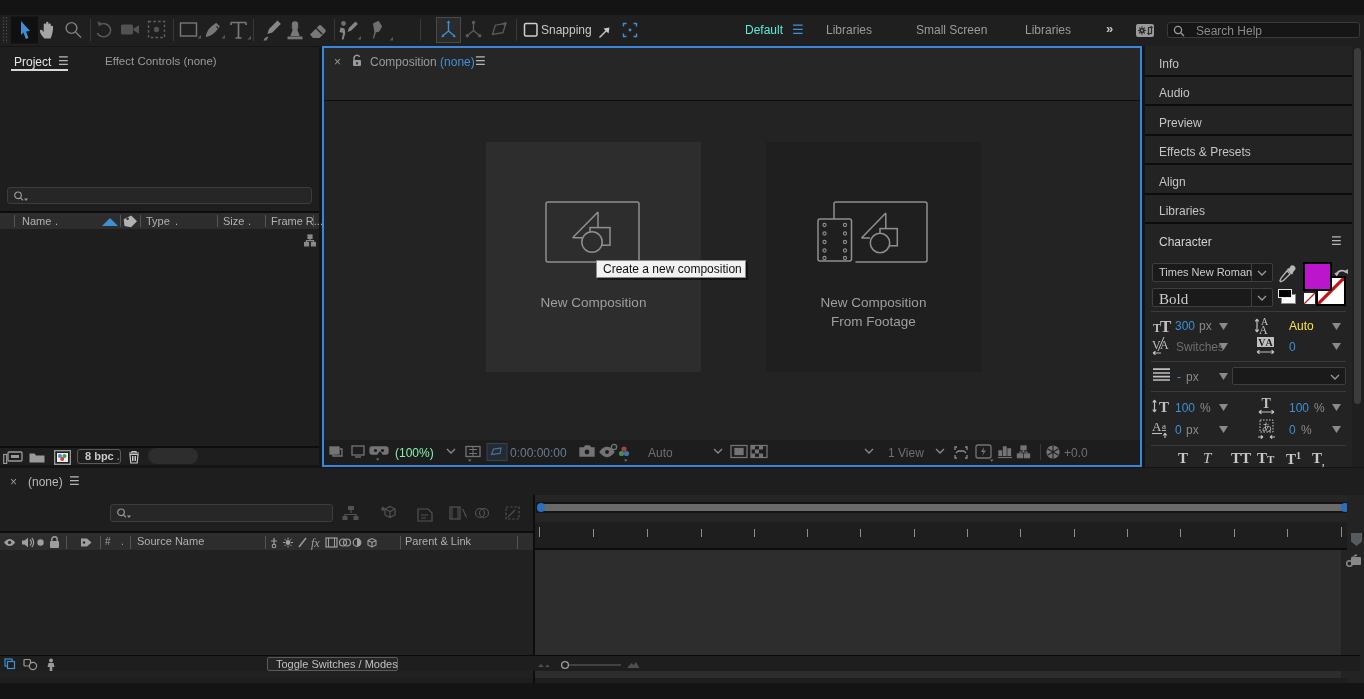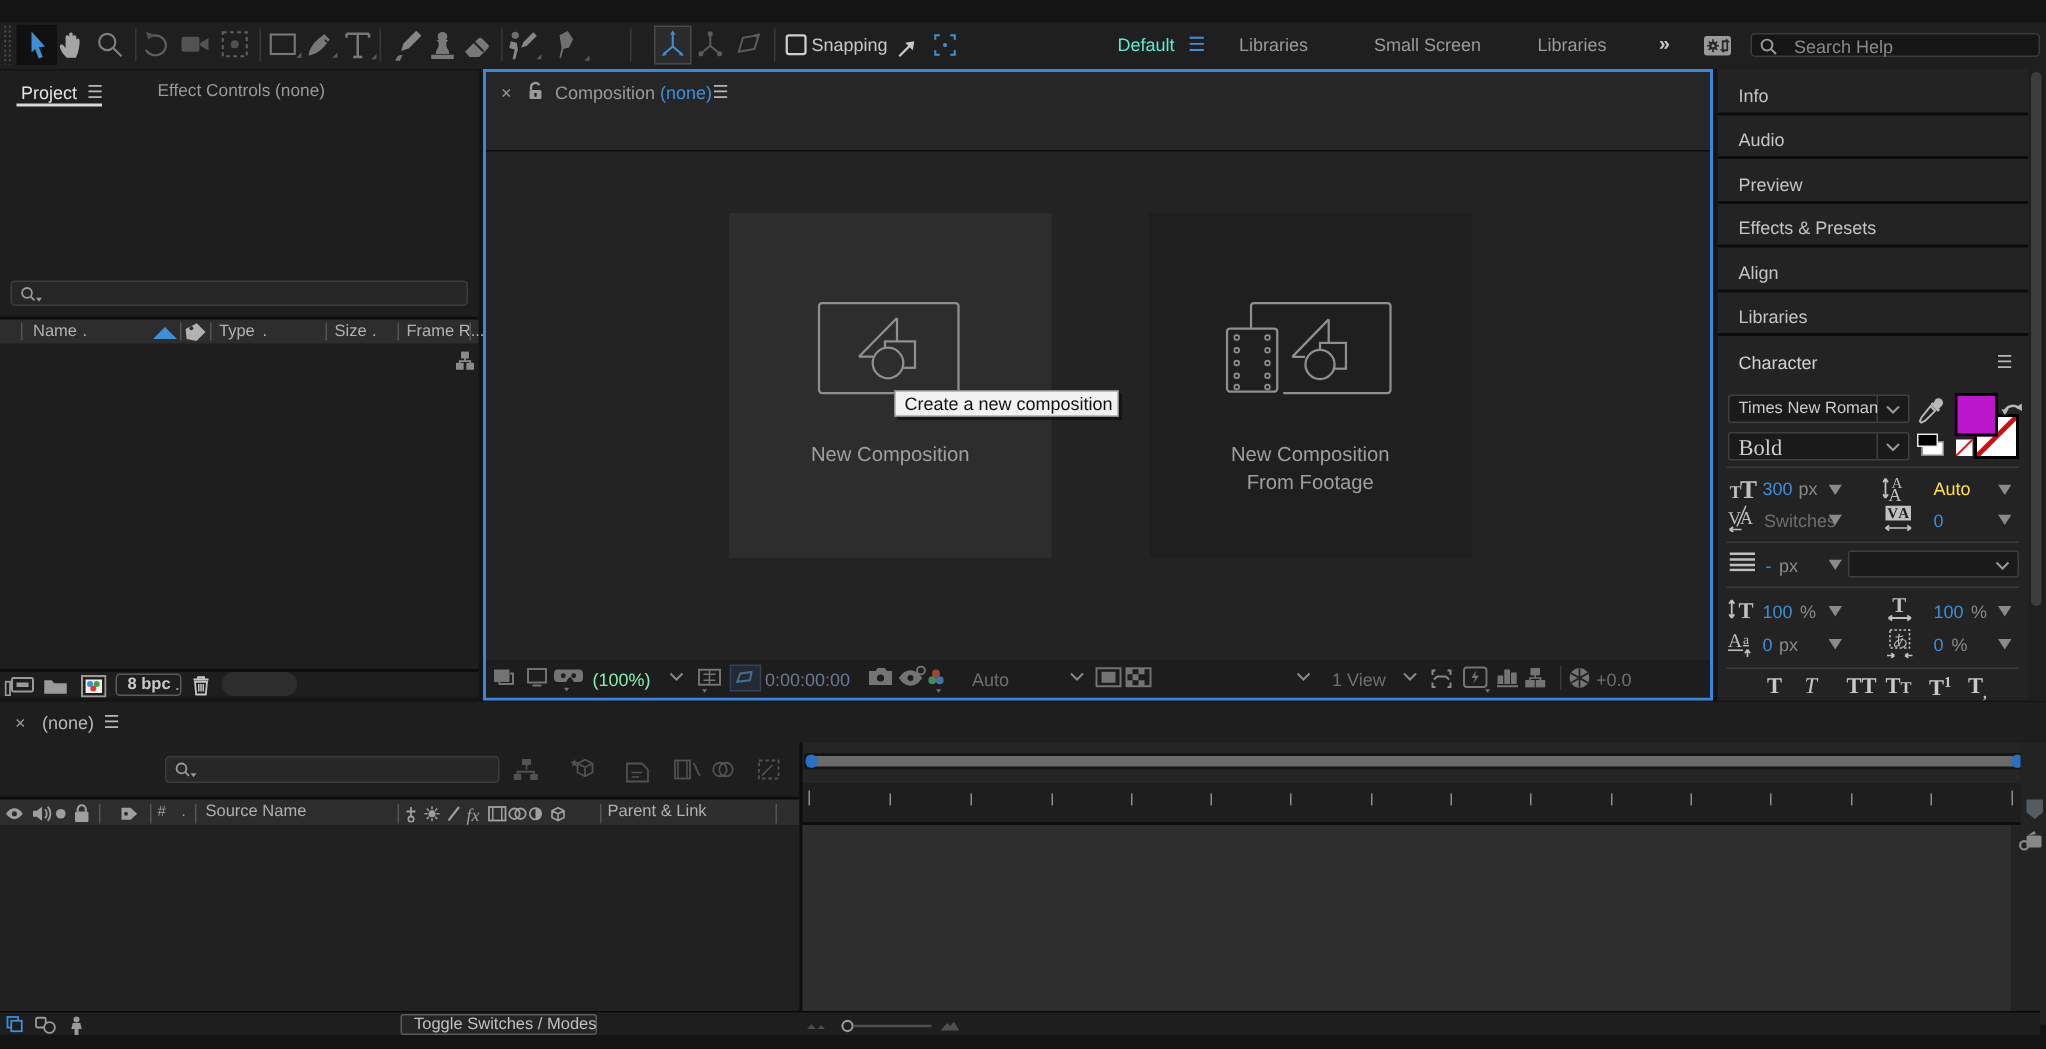--- a/index.html
+++ b/index.html
@@ -635,21 +635,21 @@
 </svg>
 <svg class="abs" style="left:1345px;top:85px;" width="18" height="16" viewBox="0 0 18 16">
   <g fill="#888888">
     <rect x="6" y="4" width="10" height="8" rx="1"></rect>
     <path d="M7 4l4-3 1.5 2z"></path>
     <circle cx="4.5" cy="10.5" r="2.8" fill="none" stroke="#888888" stroke-width="1.5"></circle>
   </g>
 </svg>
 </div>
 
-<div class="abs" style="left:0;top:674px;width:1360px;height:16px;background:#1e1e1e;border-top:1px solid #0a0a0a;box-sizing:border-box;">
+<div class="abs" style="left:0;top:655px;width:1360px;height:16px;background:#1e1e1e;border-top:1px solid #0a0a0a;box-sizing:border-box;">
 <svg class="abs" style="left:4px;top:2px;" width="110" height="13" viewBox="0 0 110 13">
   <g fill="none" stroke-width="1.2">
     <rect x="1" y="1" width="7" height="7" stroke="#3f8fd4"></rect>
     <rect x="3.5" y="3.5" width="7" height="7" stroke="#3f8fd4" fill="#1e1e1e"></rect>
     <rect x="20" y="1.5" width="6.5" height="6.5" rx="1" stroke="#9a9a9a"></rect>
     <circle cx="29" cy="8" r="3.6" stroke="#9a9a9a" fill="#1e1e1e"></circle>
     <g fill="#9a9a9a" stroke="none">
       <circle cx="47" cy="2.6" r="2"></circle>
       <path d="M44.5 5h5l1 4h-2.2v4h-2.6V9H43.5z"></path>
     </g>

